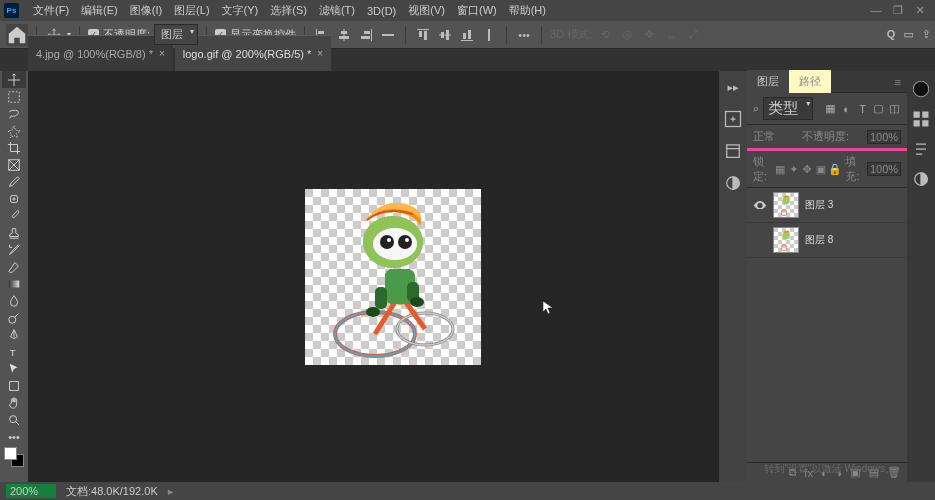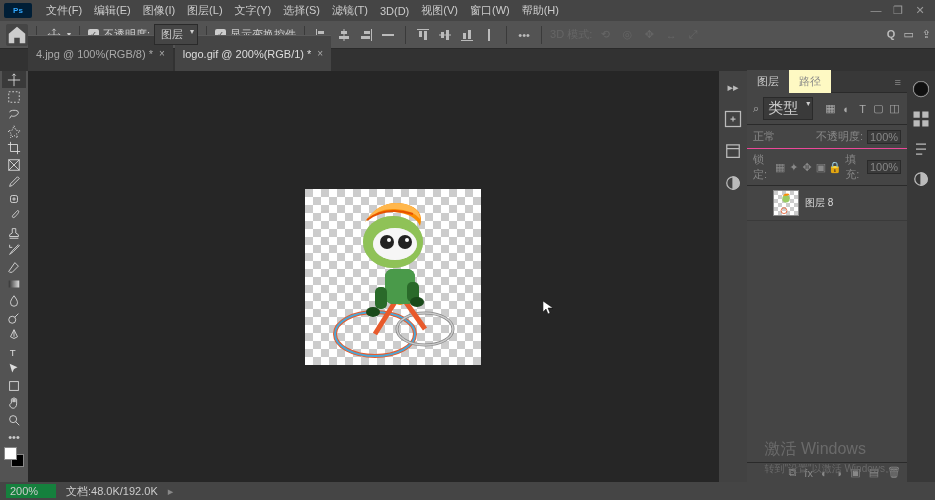--- a/index.html
+++ b/index.html
@@ -1,18 +1,18 @@
 <!DOCTYPE html>
 <html><head>
 <meta charset="utf-8">
 <style>
 *{margin:0;padding:0;box-sizing:border-box;font-family:"Microsoft YaHei",sans-serif;font-size:11px;user-select:none}
 body{background:#323232;width:935px;height:500px;overflow:hidden;position:relative}
 .menubar{height:21px;background:#454545;display:flex;align-items:center;padding:0 4px;color:#ccc}
-.ps-icon{width:28px;height:15px;background:#001e36;display:flex;align-items:center;justify-content:center;color:#31a8ff;font-size:8px;font-weight:bold;border-radius:2px;margin-right:8px}
+.ps-icon{width:15px;height:15px;background:#001e36;display:flex;align-items:center;justify-content:center;color:#31a8ff;font-size:8px;font-weight:bold;border-radius:2px;margin-right:8px}
 .menu-item{padding:10px 6px;cursor:pointer}
 .win-controls{position:absolute;right:0;top:0;display:flex;gap:8px;padding:3px 8px;color:#999}
 .win-btn{width:14px;height:14px;display:flex;align-items:center;justify-content:center;cursor:pointer}
 .optbar{height:28px;background:#535353;border-bottom:1px solid #2a2a2a;display:flex;align-items:center;padding:0 6px;color:#ccc;gap:4px}
 .home-btn{width:22px;height:22px;display:flex;align-items:center;justify-content:center;background:#454545;border-radius:2px}
 .opt-sep{width:1px;height:18px;background:#3a3a3a;margin:0 4px}
 .opt-chk{width:11px;height:11px;background:#ccc;border-radius:2px;display:inline-flex;align-items:center;justify-content:center;color:#333;font-size:8px}
 .opt-dd{background:#454545;border:1px solid #2a2a2a;padding:2px 14px 2px 6px;position:relative}
 .opt-dd::after{content:"▾";position:absolute;right:3px;font-size:8px}
 .align-btn{width:18px;height:18px;display:flex;align-items:center;justify-content:center;color:#bbb}
@@ -41,21 +41,21 @@
 .panels{width:160px;background:#454545;display:flex;flex-direction:column}
 .panel-tabs{height:22px;display:flex;align-items:center;background:#383838;border-bottom:1px solid #2a2a2a}
 .panel-tab{padding:4px 10px;color:#ccc;background:#454545}
 .panel-tab.inactive{background:#fef9c3;color:#888}
 .panel-menu{margin-left:auto;padding:0 6px;color:#888}
 .layer-opts{padding:4px 6px;display:flex;align-items:center;gap:4px;border-bottom:1px solid #2a2a2a}
 .layer-dd{background:#3a3a3a;border:1px solid #2a2a2a;padding:1px 14px 1px 4px;color:#ccc;position:relative;font-size:15px;flex:0 0 50px}
 .layer-dd::after{content:"▾";position:absolute;right:2px;font-size:8px}
 .filter-ics{display:flex;gap:3px;margin-left:auto}
 .filter-ic{width:13px;height:13px;display:flex;align-items:center;justify-content:center;color:#aaa}
-.layer-row2{padding:4px 6px;display:flex;align-items:center;color:#888;font-size:10px;border-bottom:1px solid #ec4899;gap:4px}
+.layer-row2{padding:4px 6px;display:flex;align-items:center;color:#888;font-size:10px;border-bottom:3px solid #ec4899;gap:18px}
 .opacity-box{background:#3a3a3a;border:1px solid #2a2a2a;padding:0 2px;width:34px;text-align:right}
 .lock-row{padding:3px 6px;display:flex;align-items:center;gap:4px;color:#888;font-size:10px;border-bottom:1px solid #2a2a2a}
 .lock-ic{width:11px;height:11px;display:flex;align-items:center;justify-content:center}
 .layers-list{flex:1;overflow:auto}
 .layer{display:flex;align-items:center;padding:4px 6px;gap:6px;border-bottom:1px solid #3a3a3a}
 .vis{width:14px;height:14px;display:flex;align-items:center;justify-content:center;color:#ccc}
 .layer-thumb{width:26px;height:26px;background:#fff;border:1px solid #888;position:relative;overflow:hidden}
 .layer-thumb .checker{background-size:8px 8px}
 .layer-name{color:#ddd;font-size:10px}
 .rdock{width:28px;background:#383838;display:flex;flex-direction:column;align-items:center;gap:10px;padding-top:8px}
@@ -180,21 +180,21 @@
     <div>⇪</div>
   </div>
 </div>
 
 <div class="tabbar">
   <div class="tab inactive">
     <span>4.jpg @ 100%(RGB/8) *</span>
     <span class="tab-close">×</span>
   </div>
   <div class="tab">
-    <span>logo.gif @ 200%(RGB/1) *</span>
+    <span>logo.gif @ 200%(RGB/5) *</span>
     <span class="tab-close">×</span>
   </div>
 </div>
 
 <div class="main">
 
   <div class="toolbox">
     <div class="tool active">
         <svg viewBox="0 0 16 16" stroke="#ddd" fill="none" stroke-width="1">
           <path d="M8 1v14M1 8h14M8 1l-2 2M8 1l2 2"></path>
@@ -399,20 +399,36 @@
       <div class="lock-ic">▦</div>
       <div class="lock-ic">✦</div>
       <div class="lock-ic">✥</div>
       <div class="lock-ic">▣</div>
       <div class="lock-ic">🔒</div>
       <span style="margin-left:auto">填充:</span>
       <span class="opacity-box">100%</span>
     </div>
     <div class="layers-list">
       <div class="layer">
+        <div class="vis">
+            <svg viewBox="0 0 16 10" fill="#ccc">
+              <path d="M8 0C4 0 1 5 1 5s3 5 7 5 7-5 7-5-3-5-7-5zm0 8a3 3 0 110-6 3 3 0 010 6z"></path>
+            </svg>
+          </div>
+        <div class="layer-thumb">
+            <div class="checker"></div>
+            <svg class="mini-char" viewBox="0 0 130 165">
+              <circle cx="65" cy="50" r="28" fill="#9ccc65"></circle>
+              <path d="M40 28 Q60 5 90 15 Q95 30 40 28z" fill="#fb8c00"></path>
+              <circle cx="50" cy="140" r="22" fill="none" stroke="#e85a2c" stroke-width="6"></circle>
+            </svg>
+          </div>
+        <span class="layer-name">图层 3</span>
+      </div>
+      <div class="layer">
         <div class="vis"></div>
         <div class="layer-thumb">
             <div class="checker"></div>
             <svg class="mini-char" viewBox="0 0 130 165">
               <circle cx="65" cy="50" r="28" fill="#9ccc65"></circle>
               <path d="M40 28 Q60 5 90 15 Q95 30 40 28z" fill="#fb8c00"></path>
               <circle cx="50" cy="140" r="22" fill="none" stroke="#e85a2c" stroke-width="6"></circle>
             </svg>
           </div>
         <span class="layer-name">图层 8</span>
@@ -452,21 +468,20 @@
     <div class="rdock-ic">
         <svg viewBox="0 0 16 16" stroke="#bbb" fill="none">
           <circle cx="8" cy="8" r="5"></circle>
           <path d="M8 3a5 5 0 010 10z" fill="#bbb"></path>
         </svg>
       </div>
   </div>
 </div>
 
 <div class="watermark">
-  <div class="wm1">激活 Windows</div>
   <div class="wm2">转到"设置"以激活 Windows。</div>
 </div>
 
 <div class="statusbar">
   <div class="status-zoom">200%</div>
   <span>文档:48.0K/192.0K</span>
   <span style="color:#888">▸</span>
 </div>
 
 </body></html>

